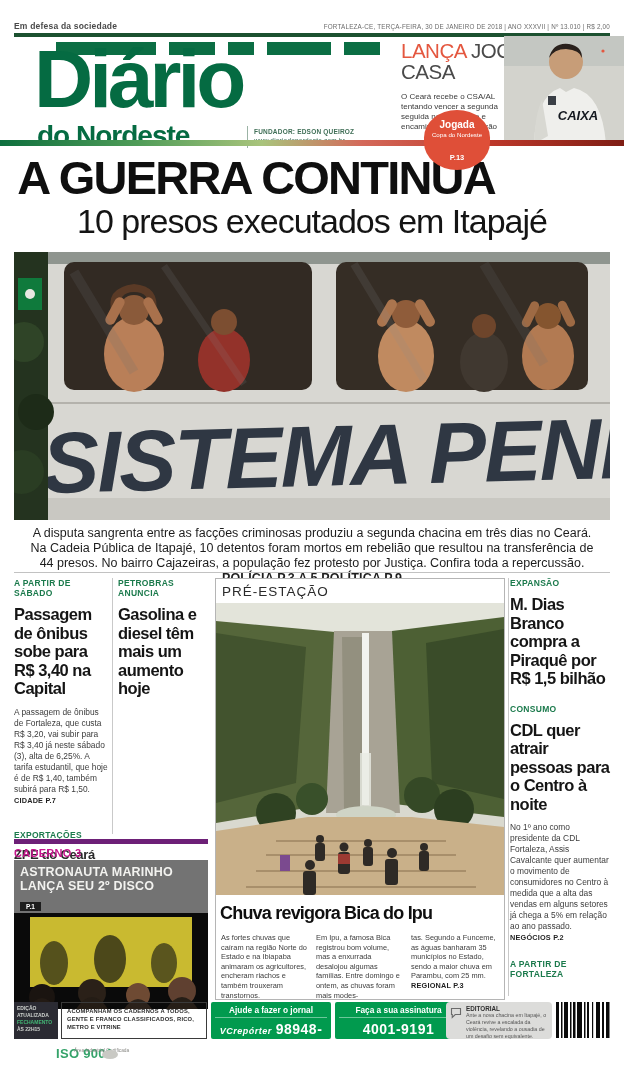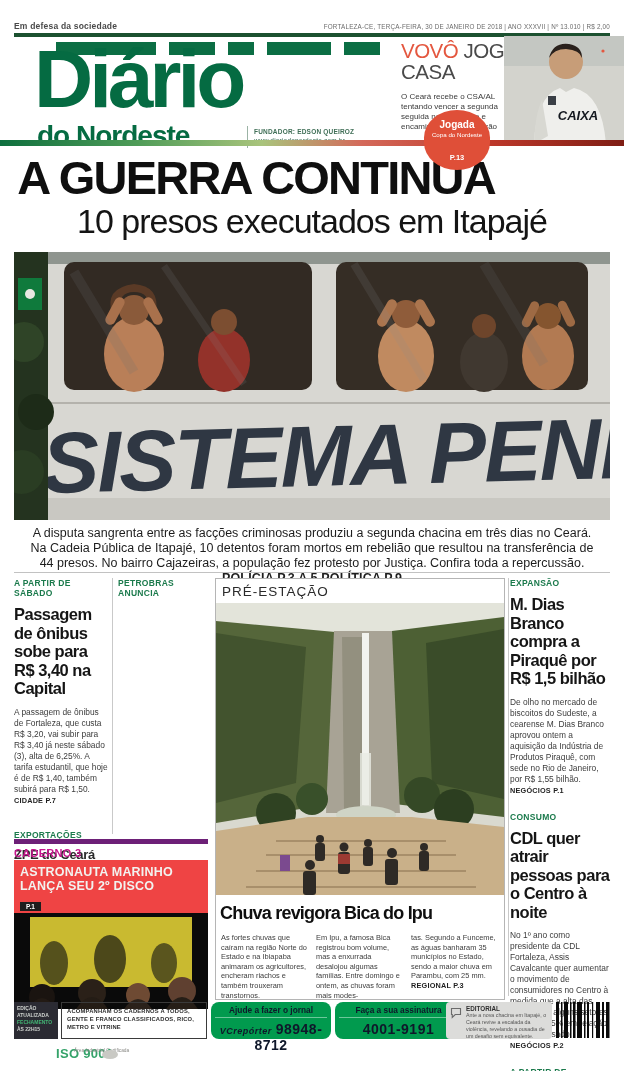--- a/index.html
+++ b/index.html
@@ -53,40 +53,40 @@
   .col{position:absolute;top:578px;}
   .col1{left:14px;width:96px;}
   .col2{left:118px;width:94px;}
   .col4{left:510px;width:100px;}
   .story{margin-bottom:16px;}
   .vline{position:absolute;width:1px;background:#c9c9c9;}
 
   
   .purple-bar{top:839px;left:14px;width:194px;height:5px;background:#6d2077;}
   .c3-label{top:847px;left:14px;font-size:11px;font-weight:bold;color:#c6168d;letter-spacing:.3px;}
-  .c3-box{top:860px;left:14px;width:194px;height:138px;background:#ef4444;}
+  .c3-box{top:860px;left:14px;width:194px;height:138px;background:#737373;}
   .c3-h{padding:5px 6px 2px 6px;font-size:12.5px;line-height:14px;font-weight:bold;color:#f2f2ef;letter-spacing:.2px;}
   .c3-tag{display:inline-block;margin:1px 0 2px 6px;padding:1px 6px;background:#1d1d1d;color:#fff;font-size:6.5px;font-weight:bold;}
   .c3-img{display:block;width:194px;height:96px;}
 
   
   .feature{top:578px;left:215px;width:290px;height:422px;border:1px solid #b5b5b5;background:#fff;box-sizing:border-box;}
   .feat-kicker{font-size:13.5px;letter-spacing:1px;color:#2a2a2a;padding:5px 6px 4px 6px;font-weight:normal;}
   .feat-photo{display:block;width:288px;height:292px;}
   .feat-h{font-size:18px;line-height:27px;font-weight:bold;letter-spacing:-.8px;color:#0f0f0f;padding:5px 4px 4px 4px;}
   .feat-cap{display:flex;gap:7px;padding:2px 5px 0 5px;}
   .feat-cap p{flex:1;font-size:7.4px;line-height:9.6px;color:#3c3c3c;margin:0;}
 
   
   .selo{top:1002px;left:14px;width:44px;height:37px;background:#2b2b33;color:#cfd3cf;
         font-size:5px;line-height:7px;padding:3px 3px;box-sizing:border-box;font-weight:bold;}
   .selo .grn{color:#43b574;}
   .cadernos{top:1002px;left:61px;width:146px;height:37px;border:1px solid #3a3a3a;box-sizing:border-box;
         font-size:5.8px;line-height:8px;color:#2c2c2c;padding:4px 5px;font-weight:bold;letter-spacing:.2px;}
-  .gbox{position:absolute;top:1002px;height:37px;background:#019a4e;border-radius:8px;color:#0f172a;box-sizing:border-box;text-align:center;}
+  .gbox{position:absolute;top:1002px;height:37px;background:#019a4e;border-radius:2px;color:#ffffff;box-sizing:border-box;text-align:center;}
   .gbox .gt{font-size:8.3px;font-weight:bold;padding-top:3px;border-bottom:1px solid #6cc79a;padding-bottom:2px;margin:0 4px;}
   .gbox .gp{font-size:14px;font-weight:bold;letter-spacing:.5px;padding-top:3px;}
   .gbox .brand{font-style:italic;font-weight:bold;font-size:9px;margin-right:4px;}
   .vcbox{left:211px;width:120px;}
   .assbox{left:335px;width:127px;}
   .editorial{top:1002px;left:446px;width:106px;height:37px;background:#dcdcda;border-radius:4px;
         padding:3px 5px 3px 20px;box-sizing:border-box;}
   .ed-label{font-size:6.3px;font-weight:bold;color:#2f2f2f;}
   .ed-text{font-size:5.3px;line-height:7px;color:#555;}
   .bubble{position:absolute;left:4px;top:5px;width:12px;height:12px;}
@@ -114,21 +114,21 @@
   </div>
   <div class="abs logo-title">Diário</div>
   <div class="abs logo-sub">do Nordeste</div>
   <div class="abs founder-div"></div>
   <div class="abs founder">
     <div>FUNDADOR: EDSON QUEIROZ</div>
     <div class="site">www.diariodonordeste.com.br</div>
   </div>
 
   <div class="abs vovo-h">
-    <span class="red">VOVÔ</span><span> JOGA EM CASA</span>
+    <span class="red">LANÇA</span><span> JOGA EM CASA</span>
   </div>
   <div class="abs vovo-body">O Ceará recebe o CSA/AL tentando vencer a segunda seguida no Nordestão e encaminhar a classificação</div>
   <div class="abs badge">
     <div class="b1">Jogada</div>
     <div class="b2">Copa do Nordeste</div>
     <div class="b3">P.13</div>
   </div>
   <svg class="abs player" viewBox="0 0 120 108" xmlns="http://www.w3.org/2000/svg">
     <rect width="120" height="108" fill="#d3d3cd"></rect>
     <rect x="0" y="0" width="120" height="30" fill="#c4c7c2"></rect>
@@ -232,20 +232,21 @@
       <circle cx="124" cy="82" r="12" fill="#6e4a33"></circle>
       <path d="M110 96 q14 -20 28 0z" fill="#2a211a"></path>
       <circle cx="168" cy="78" r="14" fill="#5f4030"></circle>
       <path d="M152 96 q16 -24 32 0z" fill="#261e17"></path>
     </svg>
   </div>
 
   <div class="col col2">
     <div class="story">
       <p class="kicker">PETROBRAS ANUNCIA</p>
+      <p class="hl-lg">Gasolina e diesel têm mais um aumento hoje</p>
     </div>
   </div>
 
   <div class="abs feature">
     <div class="feat-kicker">PRÉ-ESTAÇÃO</div>
     <svg class="feat-photo" viewBox="0 0 288 292" xmlns="http://www.w3.org/2000/svg">
       <rect width="288" height="292" fill="#d9d9cf"></rect>
       <rect y="0" width="288" height="40" fill="#e3e4da"></rect>
       <polygon points="0,18 130,30 120,200 0,220" fill="#55663a"></polygon>
       <polygon points="0,30 90,44 80,180 0,200" fill="#42532e"></polygon>
@@ -286,22 +287,20 @@
       <p>Em Ipu, a famosa Bica registrou bom volume, mas a enxurrada desalojou algumas famílias. Entre domingo e ontem, as chuvas foram mais modes-</p>
       <p><span>tas. Segundo a Funceme, as águas banharam 35 municípios no Estado, sendo a maior chuva em Parambu, com 25 mm.</span>
          <span class="ref">REGIONAL P.3</span></p>
     </div>
   </div>
 
   <div class="col col4">
     <div class="story">
       <p class="kicker">EXPANSÃO</p>
       <p class="hl-lg">M. Dias Branco compra a Piraquê por R$ 1,5 bilhão</p>
-      <p class="btxt"><span>De olho no mercado de biscoitos do Sudeste, a cearense M. Dias Branco aprovou ontem a aquisição da Indústria de Produtos Piraquê, com sede no Rio de Janeiro, por R$ 1,55 bilhão.</span>
-        <span class="ref">NEGÓCIOS P.1</span></p>
     </div>
     <div class="story" style="margin-top:14px">
       <p class="kicker">CONSUMO</p>
       <p class="hl-lg">CDL quer atrair pessoas para o Centro à noite</p>
       <p class="btxt"><span>No 1º ano como presidente da CDL Fortaleza, Assis Cavalcante quer aumentar o movimento de consumidores no Centro à medida que a alta das vendas em alguns setores já chega a 5% em relação ao ano passado.</span>
         <span class="ref">NEGÓCIOS P.2</span></p>
     </div>
     <div class="story" style="margin-top:12px">
       <p class="kicker">A PARTIR DE FORTALEZA</p>
 

